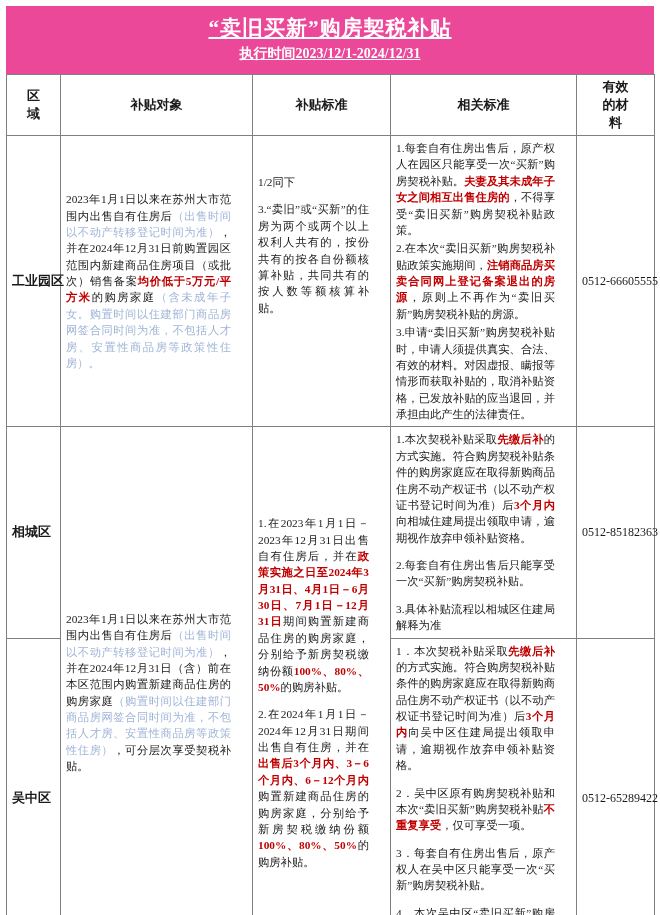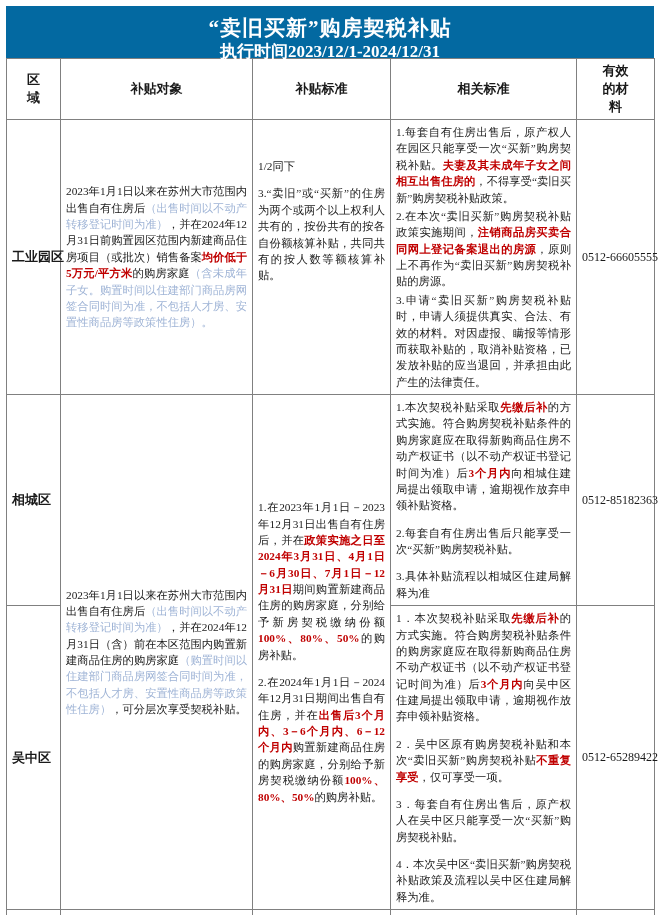--- a/index.html
+++ b/index.html
@@ -17,36 +17,38 @@
   .page {
     width: 660px;
     height: 915px;
     position: relative;
     box-sizing: border-box;
     padding: 6px 6px 0 6px;
     background: #ffffff;
   }
   
   .banner {
-    background: #0369a1;
+    background: #ec4899;
     color: #ffffff;
     text-align: center;
     padding: 10px 0 12px 0;
     box-sizing: border-box;
-    height: 52px;
+    height: 68px;
+    text-decoration: underline;
   }
   .banner-title {
     font-size: 21px;
     font-weight: bold;
     letter-spacing: 1px;
     line-height: 1.15;
   }
   .banner-sub {
-    font-size: 17px;
-    font-weight: bold;
+    font-size: 14px;
+    font-weight: bold;
+    margin-top: 5px;
     letter-spacing: 0px;
   }
   
   table.policy {
     border-collapse: collapse;
     width: 648px;
     table-layout: fixed;
   }
   table.policy th,
   table.policy td {
@@ -76,21 +78,21 @@
   td.body-cell {
     font-size: 11.3px;
     line-height: 1.45;
     text-align: justify;
     vertical-align: middle;
   }
   td.body-cell.top {
     vertical-align: top;
   }
   p.para {
-    margin: 0 0 2px 0;
+    margin: 0 16px 2px 0;
   }
   p.para:last-child { margin-bottom: 0; }
   .gap { height: 9px; }
   
   .hl    { color: #c00000; font-weight: bold; }
   .muted { color: #9fb4d6; }
   .slash { font-size: 13px; color: #333; }
   col.c-region  { width: 54px; }
   col.c-target  { width: 192px; }
   col.c-std     { width: 138px; }

